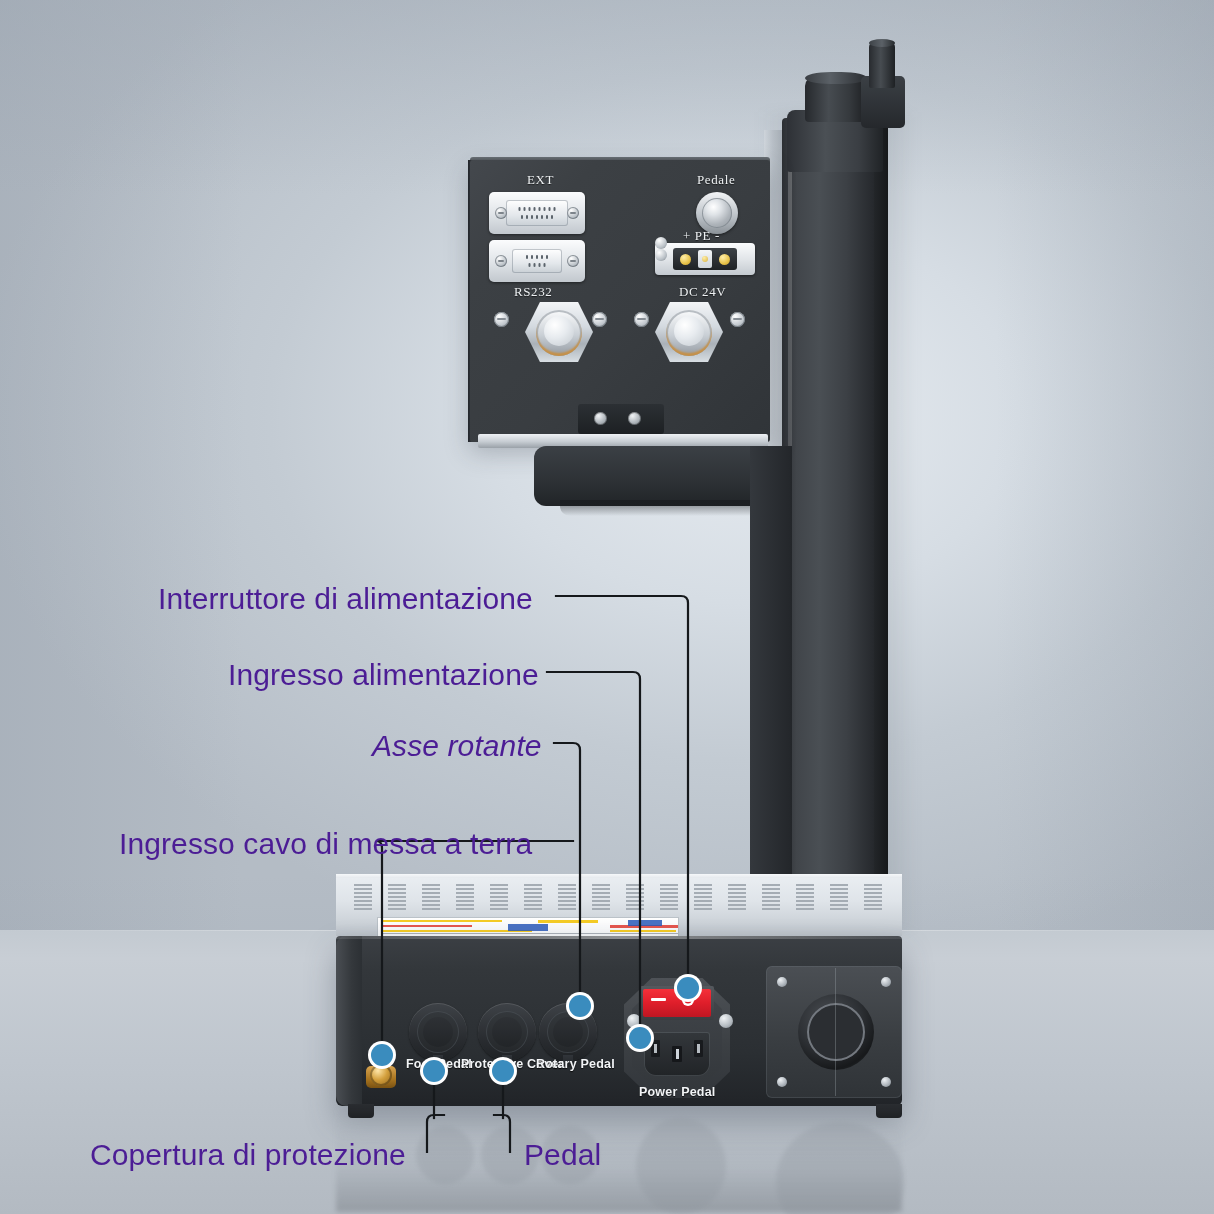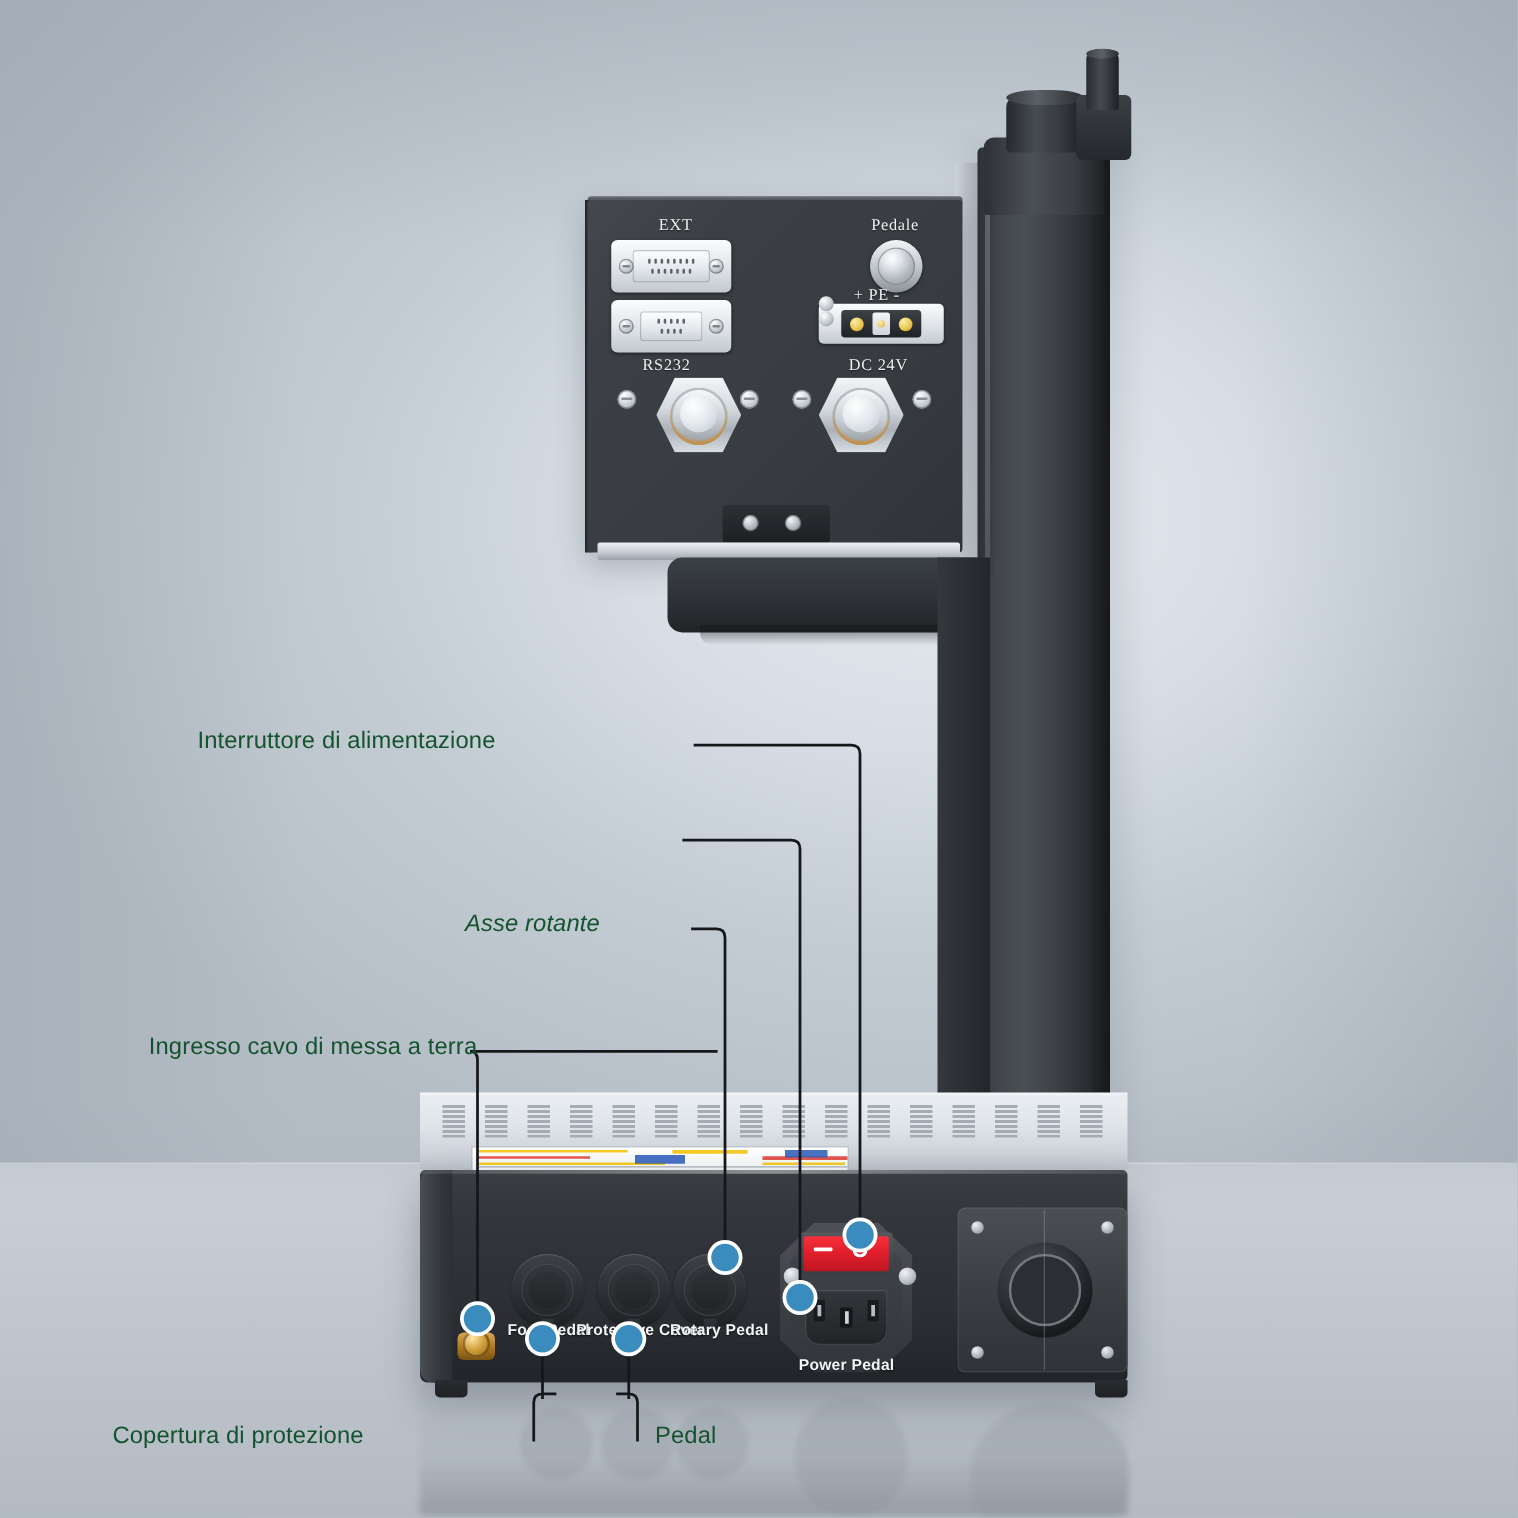--- a/index.html
+++ b/index.html
@@ -403,22 +403,22 @@
     background:linear-gradient(180deg,rgba(55,60,66,.42) 0%,rgba(120,128,138,.18) 42%,rgba(160,168,178,.04) 100%);
     transform:scaleY(-1);
     filter:blur(2.5px);
     opacity:.55;
   }
   .reflect-shapes{position:absolute;left:336px;top:1108px;width:566px;height:104px;opacity:.28;filter:blur(2px);}
   .reflect-shapes i{position:absolute;background:#8d949c;border-radius:50%;display:block;}
 
   
   .callout{
-    position:absolute;color:#14532d;white-space:nowrap;
-    font-size:19px;letter-spacing:.1px;
+    position:absolute;color:#4c1d95;white-space:nowrap;
+    font-size:30px;letter-spacing:.1px;
   }
   .leader{position:absolute;}
   .leader svg{display:block;overflow:visible;}
   .dot{
     position:absolute;width:22px;height:22px;border-radius:50%;
     background:#3a8cbe;box-shadow:0 0 0 3px #ffffff;
   }
 </style>
 </head>
 <body>
@@ -664,18 +664,19 @@
   </div>
 
   <div class="dot" style="left:677px;top:977px;"></div>
   <div class="dot" style="left:629px;top:1027px;"></div>
   <div class="dot" style="left:569px;top:995px;"></div>
   <div class="dot" style="left:371px;top:1044px;"></div>
   <div class="dot" style="left:423px;top:1060px;"></div>
   <div class="dot" style="left:492px;top:1060px;"></div>
 
   <div class="callout" style="left:158px;top:582px;">Interruttore di alimentazione</div>
+  <div class="callout" style="left:228px;top:658px;">Ingresso alimentazione</div>
   <div class="callout" style="left:372px;top:729px;font-style:italic;">Asse rotante</div>
   <div class="callout" style="left:90px;top:1138px;">Copertura di protezione</div>
   <div class="callout" style="left:119px;top:827px;">Ingresso cavo di messa a terra</div>
   <div class="callout" style="left:524px;top:1138px;">Pedal</div>
 
 </div>
 
 </body></html>

